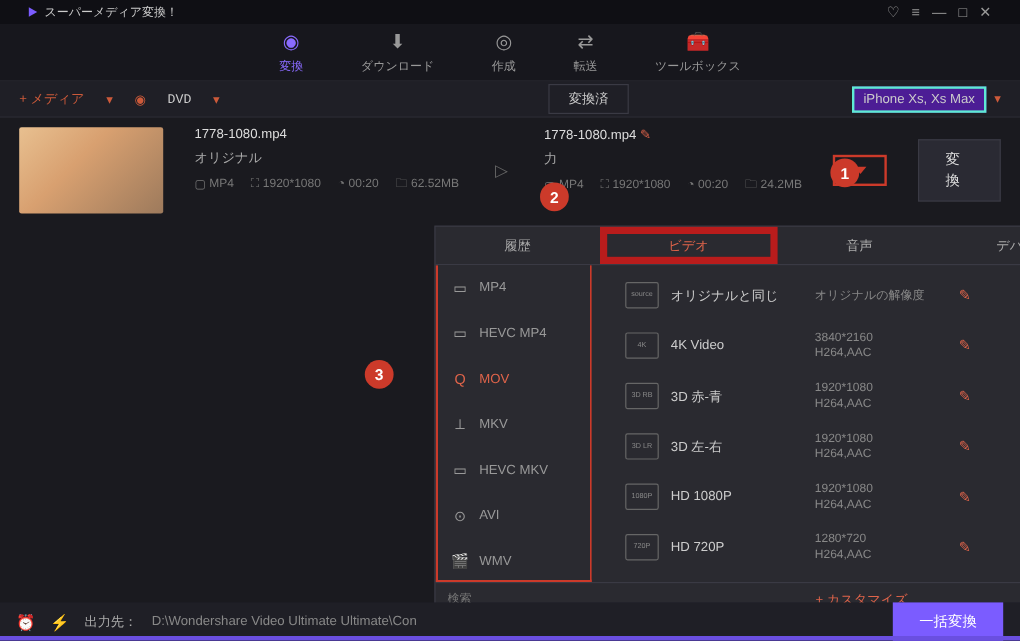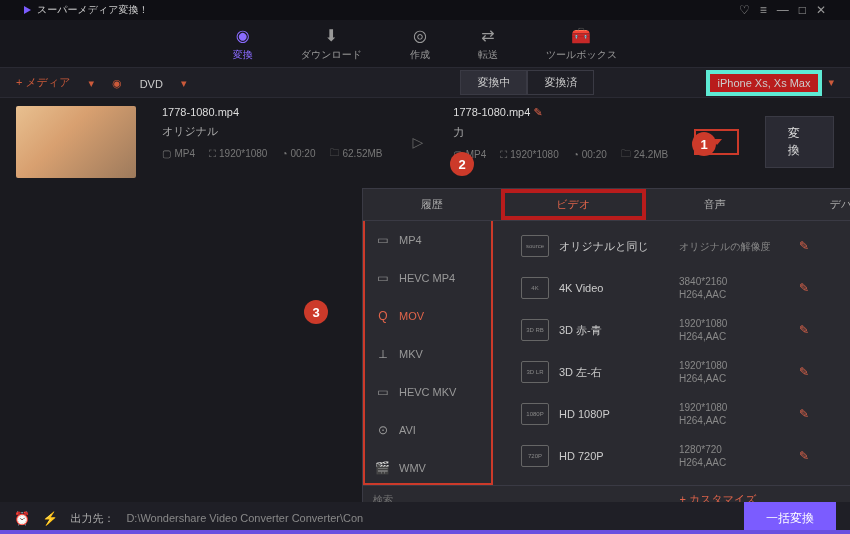--- a/index.html
+++ b/index.html
@@ -40,21 +40,21 @@
 .tri-down{width:0;height:0;border-left:5px solid transparent;border-right:5px solid transparent;border-top:6px solid #cc3a2a;}
 
 
 .annot { position:absolute; width:24px; height:24px; background:#cc3a2a; color:#fff; border-radius:50%; display:flex; align-items:center; justify-content:center; font-size:13px; font-weight:bold; z-index:50;}
 
 
 .panel { position:absolute; left:362px; top:188px; width:560px; height:326px; background:#2a2a30; border:1px solid #3a3a44; display:flex; flex-direction:column;}
 .panel-tabs { height:32px; display:flex; border-bottom:1px solid #3a3a44;}
 .panel-tabs .pt { flex:1; display:flex; align-items:center; justify-content:center; font-size:11px; color:#aaa; cursor:pointer;}
 .panel-tabs .pt.on { color:#e0644a; }
-.ptbox { border:4px solid #b91c1c; }
+.ptbox { border:6px solid #b91c1c; }
 .panel-body { flex:1; display:flex; overflow:hidden;}
 .fmtlist { width:130px; border:2px solid #cc3a2a; border-top:none; overflow-y:auto; background:#2a2a30;}
 .fmtitem { height:38px; display:flex; align-items:center; gap:8px; padding:0 10px; font-size:11px; color:#999; cursor:pointer;}
 .fmtitem.on { color:#e0644a; }
 .fmtitem .fi { width:16px; text-align:center; font-size:12px;}
 .presetlist { flex:1; overflow-y:auto; padding:4px 16px;}
 .preset { height:42px; display:flex; align-items:center; padding:0 12px; gap:10px; cursor:pointer;}
 .preset .ficon { width:28px; height:22px; border:1px solid #666; border-radius:2px; display:flex; align-items:center; justify-content:center; font-size:6px; color:#888; text-align:center; line-height:1;}
 .preset .pn { width:110px; font-size:11px; color:#ccc;}
 .preset .pr { width:110px; font-size:10px; color:#888; line-height:1.3;}
@@ -107,29 +107,28 @@
     <div class="ic">🧰</div>
     <span>ツールボックス</span>
   </div>
 </div>
 
 <div class="toolbar">
   <div class="left">
     <span style="cursor:pointer;">+ メディア</span>
     <span>▾</span>
     <span style="color:#cc5a3a;">◉</span>
-    <span style="color:#ccc;cursor:pointer;">DVD</span>
+    <span style="color:#ccc;cursor:pointer;font-family:Liberation Mono, monospace;">DVD</span>
     <span style="color:#cc5a3a;">▾</span>
   </div>
   <div class="seg" style="margin:0 auto 0 260px;">
-    <div class="b on">変換中</div>
     <div class="b">変換済</div>
   </div>
   <div class="right">
-    <span style="background:#b91c1c;padding:3px 8px;border:4px solid #5eead4;">iPhone Xs, Xs Max</span>
+    <span style="background:#4c1d95;padding:3px 8px;border:2px solid #5eead4;">iPhone Xs, Xs Max</span>
     <span style="color:#cc5a3a;">▾</span>
   </div>
 </div>
 
 <div class="filerow">
   <div style="display:flex;flex-direction:column;">
     <div class="thumb"></div>
 
   </div>
   <div class="filecol">
@@ -243,16 +242,16 @@
   <div class="panel-foot">
     <input placeholder="検索" style="">
     <span class="cust">+ カスタマイズ</span>
   </div>
 </div>
 
 <div class="bottombar">
   <span class="ico">⏰</span>
   <span class="ico">⚡</span>
   <span class="pathlabel">出力先：</span>
-  <span class="path">D:\Wondershare Video Converter Converter\Con</span>
+  <span class="path">D:\Wondershare Video Ultimate Ultimate\Con</span>
   <button class="batchbtn">一括変換</button>
 </div>
 <div class="purplebar"></div>
 
 </body></html>

